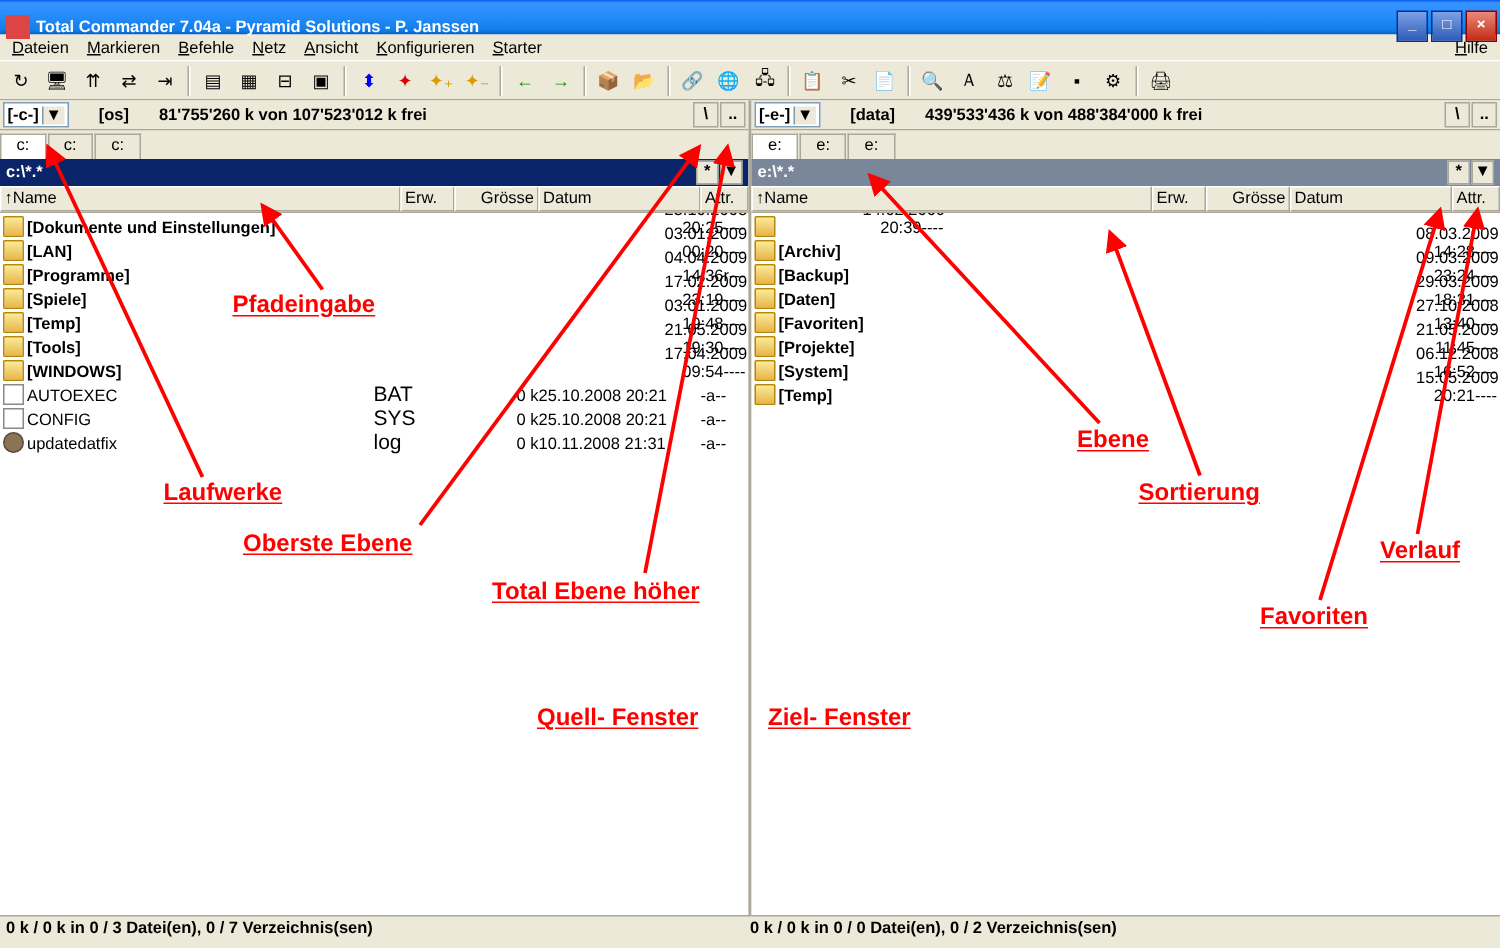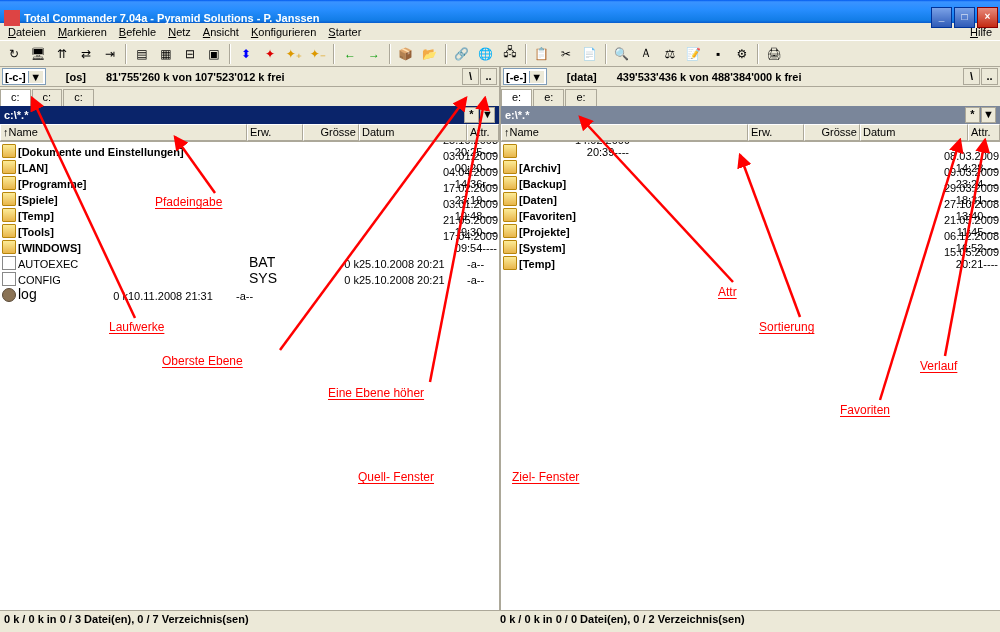--- a/index.html
+++ b/index.html
@@ -29,39 +29,39 @@
 .tabbar { height:19px; display:flex; background:#ece9d8; padding-top:2px; }
 .tab { border:1px solid #aca899; border-bottom:none; padding:1px 10px; background:#ece9d8; margin-right:1px; font-size:11px; }
 .tab.active { background:#fff; }
 .pathbar { height:18px; background:#0a246a; color:#fff; font-weight:bold; padding:2px 4px; display:flex; align-items:center; }
 .pathbar.inactive { background:#7a869a; }
 .pathbar .path { flex:1; }
 .pathbar .star,.pathbar .hist { width:15px; text-align:center; background:#ece9d8; color:#000; border:1px solid #aca899; margin-left:1px; height:16px; line-height:13px; }
 .colhead { height:18px; display:flex; background:#ece9d8; border-bottom:1px solid #aca899; }
 .colhead div { border:1px solid #fff; border-right-color:#aca899; border-bottom-color:#aca899; padding:1px 2px; background:#ece9d8; font-weight:normal; }
 .col-name { flex:1; }
-.col-ext { width:56px; }
+.col-ext { width:36px; }
 .col-size { width:56px; text-align:right; }
 .col-date { width:108px; }
 .col-attr { width:32px; }
 .filelist { flex:1; background:#fff; overflow:hidden; }
 .row { display:flex; height:16px; align-items:flex-end; padding:0 2px; }
 .row .ficon { width:14px; height:14px; margin-right:2px; display:inline-block; }
 .ficon.folder { background:linear-gradient(to bottom,#fceb98,#e8b54a); border:1px solid #b8860b; border-radius:1px; }
 .ficon.file { background:#fff; border:1px solid #888; }
 .ficon.log { background:#8b7355; border:1px solid #5a4a38; border-radius:7px; }
 .row .fname { flex:1; font-weight:bold; font-size:11px; white-space:nowrap; overflow:hidden; }
 .row .fname.reg { font-weight:normal; }
 .row .fext { width:56px; font-size:14px; }
 .row .fsize { width:54px; text-align:right; font-size:11px; }
 .row .fdate { width:108px; font-size:11px; }
 .row .fattr { width:30px; font-size:11px; }
 .statusbar { height:18px; background:#ece9d8; border-top:1px solid #aca899; display:flex; padding:2px 4px; font-weight:bold; }
 .statusbar div { width:499px; }
-.annot { position:absolute; color:#ff0000; font-weight:normal; font-size:12px; text-decoration:underline; text-underline-offset:2px; pointer-events:none; font-family:Arial; }
+.annot { position:absolute; color:#ff0000; font-weight:bold; font-size:16px; text-decoration:underline; text-underline-offset:2px; pointer-events:none; font-family:Arial; }
 svg.arrows { position:absolute; top:0; left:0; width:1000px; height:632px; pointer-events:none; }
 svg.arrows line { stroke:#ff0000; stroke-width:2.5; }
 svg.arrows polygon { fill:#ff0000; }
 </style>
 </head>
 <body>
 
 <div class="titlebar">
   <span class="icon"></span>
   <span class="title">Total Commander 7.04a - Pyramid Solutions - P. Janssen</span>
@@ -222,20 +222,21 @@
         <div class="row">
           <span class="ficon file"></span>
           <span class="fname reg">CONFIG</span>
           <span class="fext">SYS</span>
           <span class="fsize">0 k</span>
           <span class="fdate">25.10.2008 20:21</span>
           <span class="fattr">-a--</span>
         </div>
         <div class="row">
           <span class="ficon log"></span>
+          <span class="fname reg">updatedatfix</span>
           <span class="fext">log</span>
           <span class="fsize">0 k</span>
           <span class="fdate">10.11.2008 21:31</span>
           <span class="fattr">-a--</span>
         </div>
       </div>
   </div>
 
   <div class="pane pane-r">
     <div class="drivebar">
@@ -334,23 +335,23 @@
 </div>
 
 <div class="statusbar">
   <div>0 k / 0 k in 0 / 3 Datei(en), 0 / 7 Verzeichnis(sen)</div>
   <div>0 k / 0 k in 0 / 0 Datei(en), 0 / 2 Verzeichnis(sen)</div>
 </div>
 
 <div class="annot" style="left:109px; top:320px">Laufwerke</div>
 <div class="annot" style="left:155px; top:195px">Pfadeingabe</div>
 <div class="annot" style="left:162px; top:354px">Oberste Ebene</div>
-<div class="annot" style="left:328px; top:386px">Eine Ebene höher</div>
+<div class="annot" style="left:328px; top:386px">Total Ebene höher</div>
 <div class="annot" style="left:358px; top:470px">Quell- Fenster</div>
-<div class="annot" style="left:718px; top:285px">Attr</div>
+<div class="annot" style="left:718px; top:285px">Ebene</div>
 <div class="annot" style="left:759px; top:320px">Sortierung</div>
 <div class="annot" style="left:840px; top:403px">Favoriten</div>
 <div class="annot" style="left:920px; top:359px">Verlauf</div>
 <div class="annot" style="left:512px; top:470px">Ziel- Fenster</div>
 
 <svg class="arrows">
   <defs>
       <marker id="ah" markerWidth="6" markerHeight="6" refX="5" refY="3" orient="auto">
         <polygon points="0 0, 6 3, 0 6"></polygon>
       </marker>

